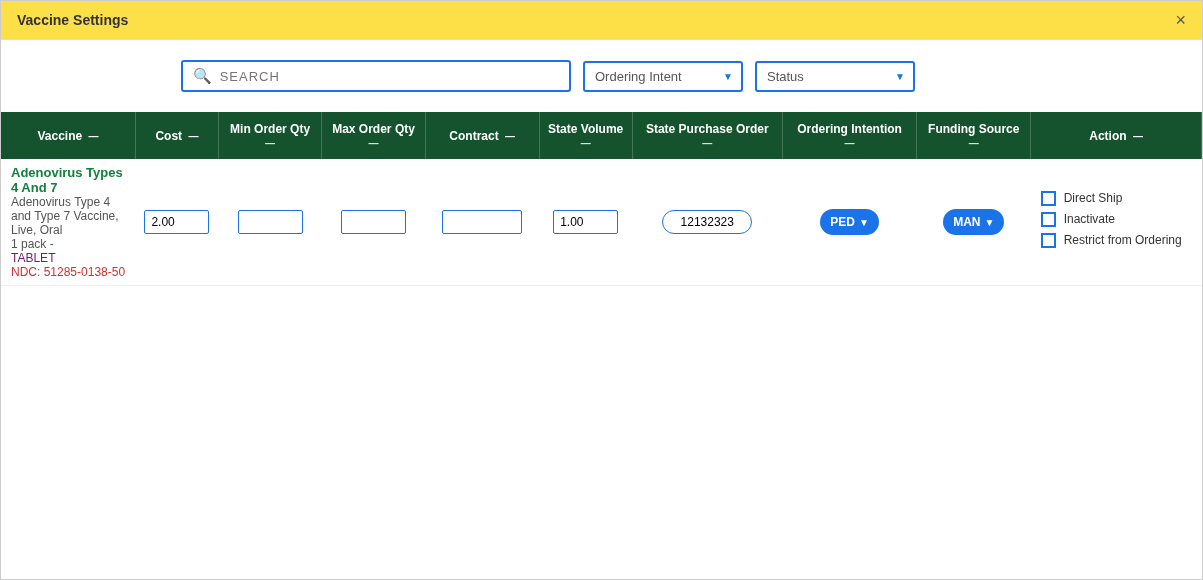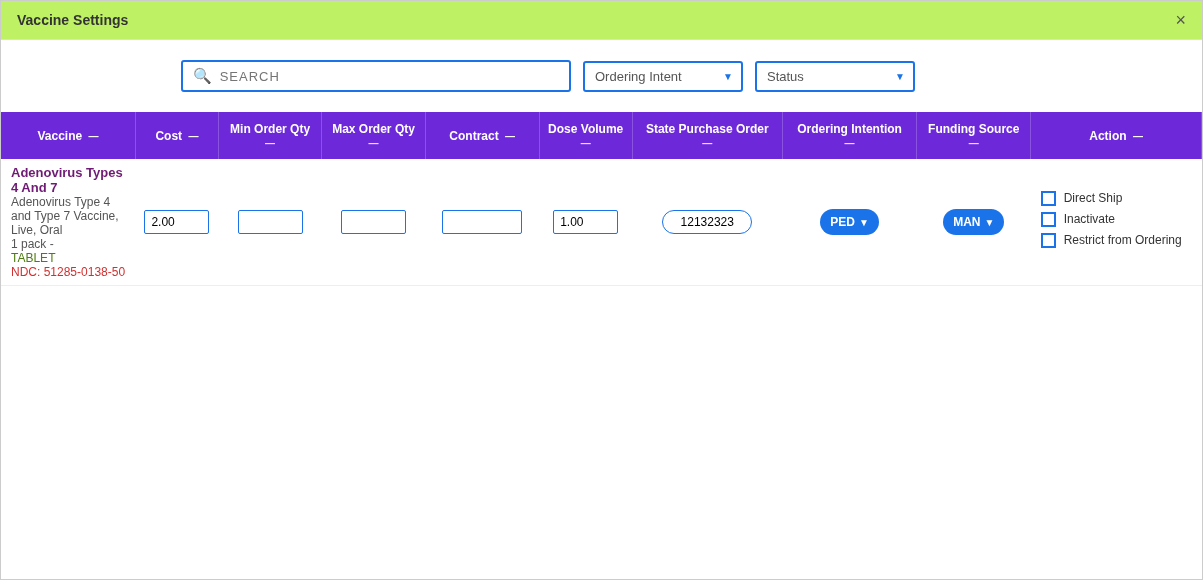--- a/index.html
+++ b/index.html
@@ -20,21 +20,21 @@
       box-shadow: 0 4px 16px rgba(0,0,0,0.2);
       display: flex;
       flex-direction: column;
       overflow: hidden;
     }
     .modal-header {
       display: flex;
       justify-content: space-between;
       align-items: center;
       padding: 10px 16px;
-      background: #bef264;
+      background: #fde047;
       border-bottom: 1px solid #ddd;
     }
     .modal-title {
       font-size: 14px;
       font-weight: bold;
       color: #333;
     }
     .close-btn {
       cursor: pointer;
       font-size: 18px;
@@ -107,21 +107,21 @@
     .table-container {
       flex: 1;
       overflow: auto;
     }
     table {
       width: 100%;
       border-collapse: collapse;
       table-layout: fixed;
     }
     thead tr {
-      background: #6d28d9;
+      background: #14532d;
       color: #fff;
     }
     thead th {
       padding: 10px 8px;
       text-align: center;
       font-size: 12px;
       font-weight: 600;
       border-right: 1px solid rgba(255,255,255,0.2);
       vertical-align: middle;
     }
@@ -145,28 +145,28 @@
       padding: 6px 8px;
       text-align: center;
       vertical-align: middle;
     }
     .vaccine-col {
       text-align: left;
       padding-left: 10px;
     }
     .vaccine-name {
       font-weight: bold;
-      color: #701a75;
+      color: #15803d;
     }
     .vaccine-name-detail {
       color: #555;
       font-size: 12px;
     }
     .vaccine-type {
-      color: #4d7c0f;
+      color: #701a75;
       font-size: 12px;
     }
     .vaccine-ndc {
       color: #d32f2f;
       font-size: 12px;
     }
     .col-vaccine { width: 130px; }
     .col-cost { width: 80px; }
     .col-minqty { width: 100px; }
     .col-maxqty { width: 100px; }
@@ -286,21 +286,21 @@
               <span class="col-dash">—</span>
             </th>
             <th class="col-maxqty">
               <span class="col-title">Max Order Qty</span>
               <span class="col-dash">—</span>
             </th>
             <th class="col-contract">
               <span class="col-title">Contract <span class="sort-arrow">—</span></span>
             </th>
             <th class="col-dosevol">
-              <span class="col-title">Dose Volume</span>
+              <span class="col-title">State Volume</span>
               <span class="col-dash">—</span>
             </th>
             <th class="col-statepurch">
               <span class="col-title">State Purchase Order</span>
               <span class="col-dash">—</span>
             </th>
             <th class="col-ordering">
               <span class="col-title">Ordering Intention</span>
               <span class="col-dash">—</span>
             </th>

